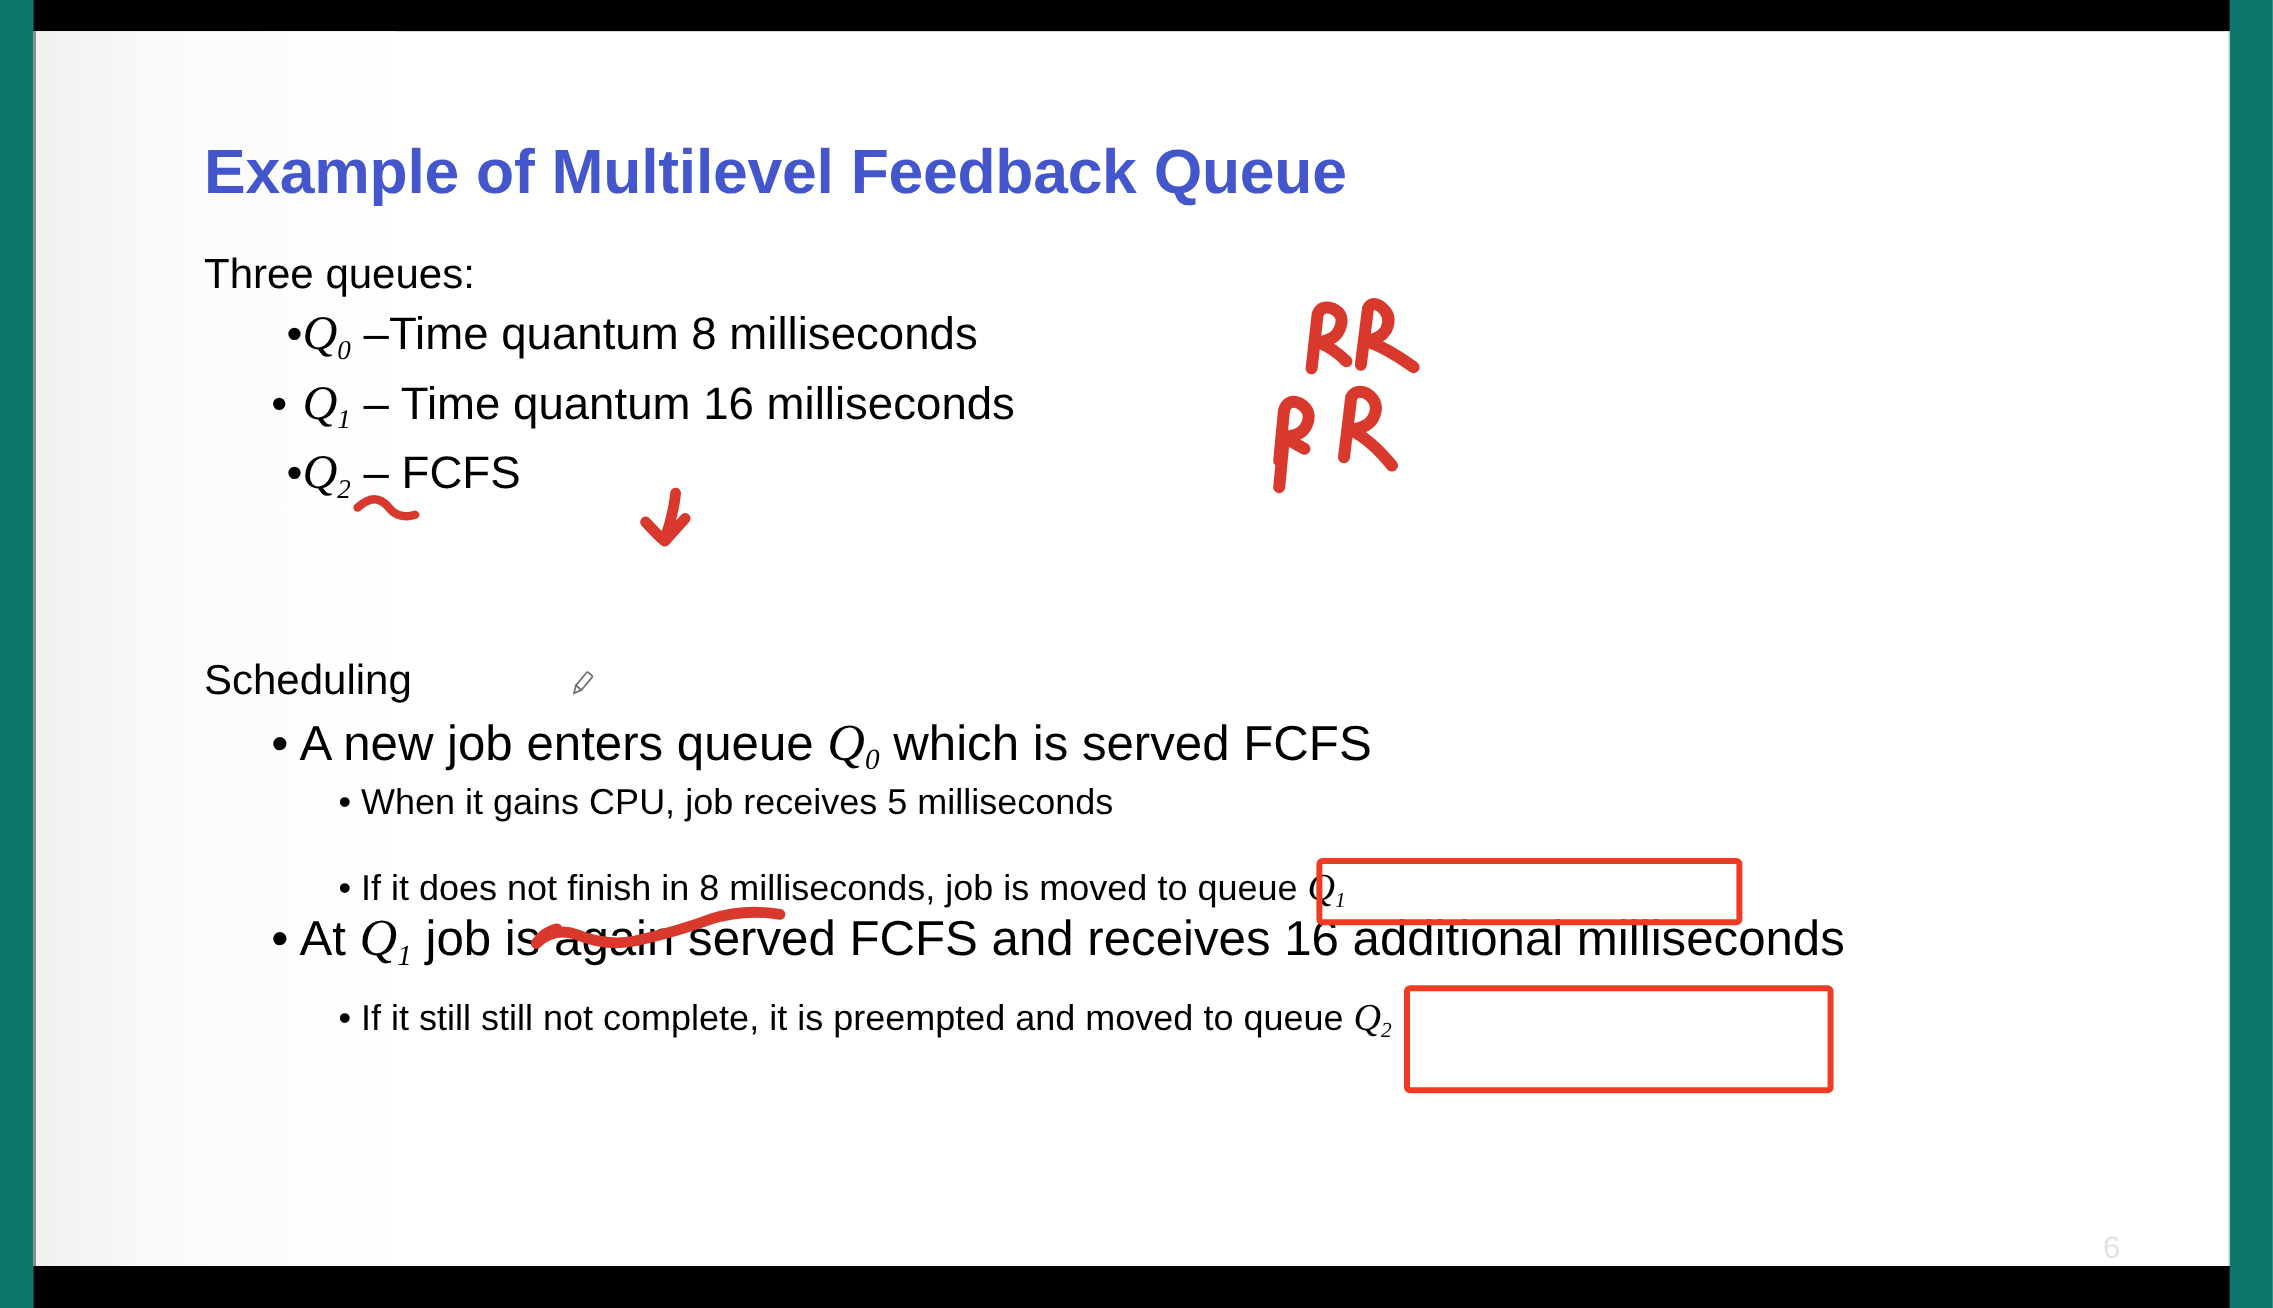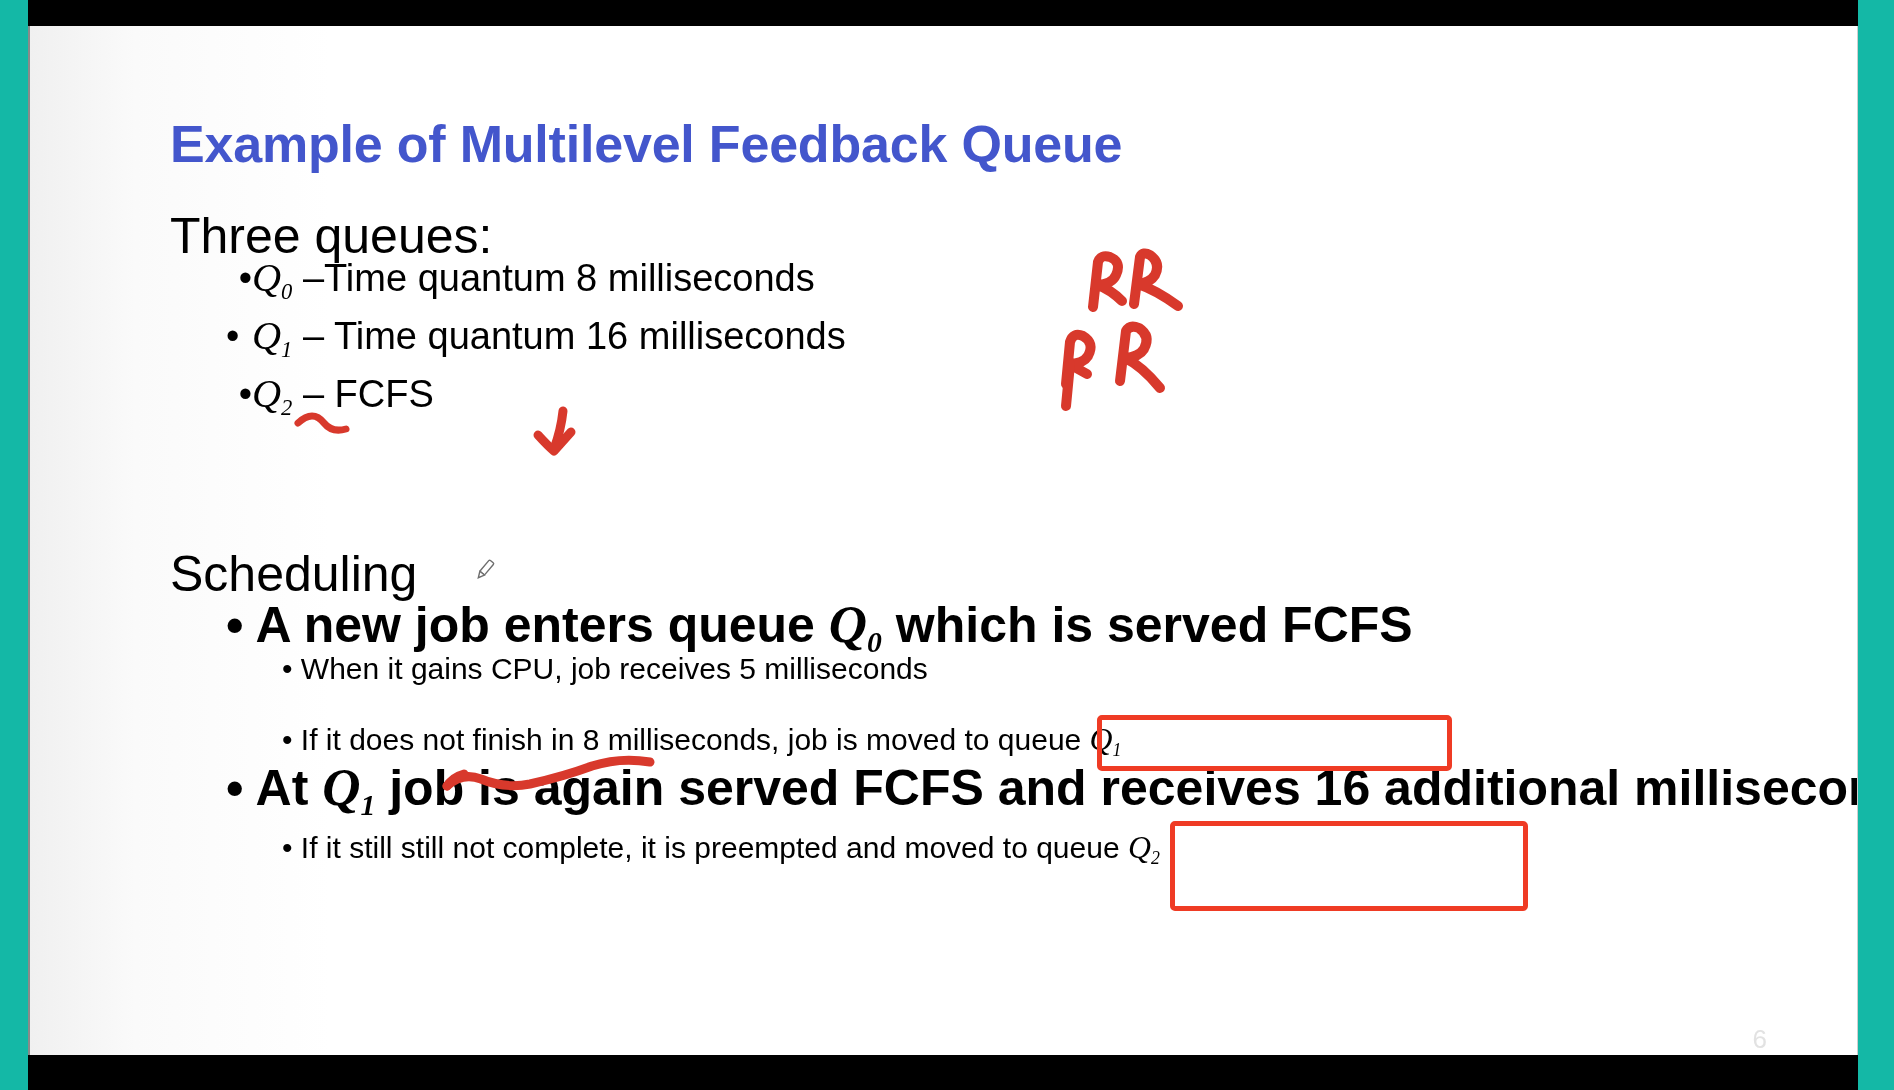--- a/index.html
+++ b/index.html
@@ -13,21 +13,21 @@
     overflow: hidden;
     font-family: "Liberation Sans", sans-serif;
   }
 
   
   #viewer {
     position: absolute;
     left: 0; top: 0;
     width: 1894px;
     height: 1090px;
-    background: #14b8a6;
+    background: #0f766e;
   }
   .blackbar {
     position: absolute;
     left: 28px;
     width: 1830px;
     background: #000000;
   }
   #blackbar-top    { top: 0px;    height: 26px; }
   #blackbar-bottom { top: 1055px; height: 35px; }
 
@@ -61,39 +61,38 @@
     font-size: 52px;
     font-weight: bold;
     color: #4356cc;
     letter-spacing: -0.2px;
     white-space: nowrap;
   }
 
   
   .lvl0 {
     position: absolute;
-    font-size: 50px;
+    font-size: 35px;
     color: #000;
     white-space: nowrap;
     line-height: 1;
   }
   .lvl1 {
     position: absolute;
     font-size: 38px;
     color: #000;
     white-space: nowrap;
     line-height: 1;
   }
   .lvl1b {
     position: absolute;
-    font-size: 50px;
-    color: #000;
-    white-space: nowrap;
-    line-height: 1;
-    font-weight: bold;
+    font-size: 41px;
+    color: #000;
+    white-space: nowrap;
+    line-height: 1;
   }
   .lvl2 {
     position: absolute;
     font-size: 30px;
     color: #000;
     white-space: nowrap;
     line-height: 1;
   }
   .bullet {
     display: inline-block;

